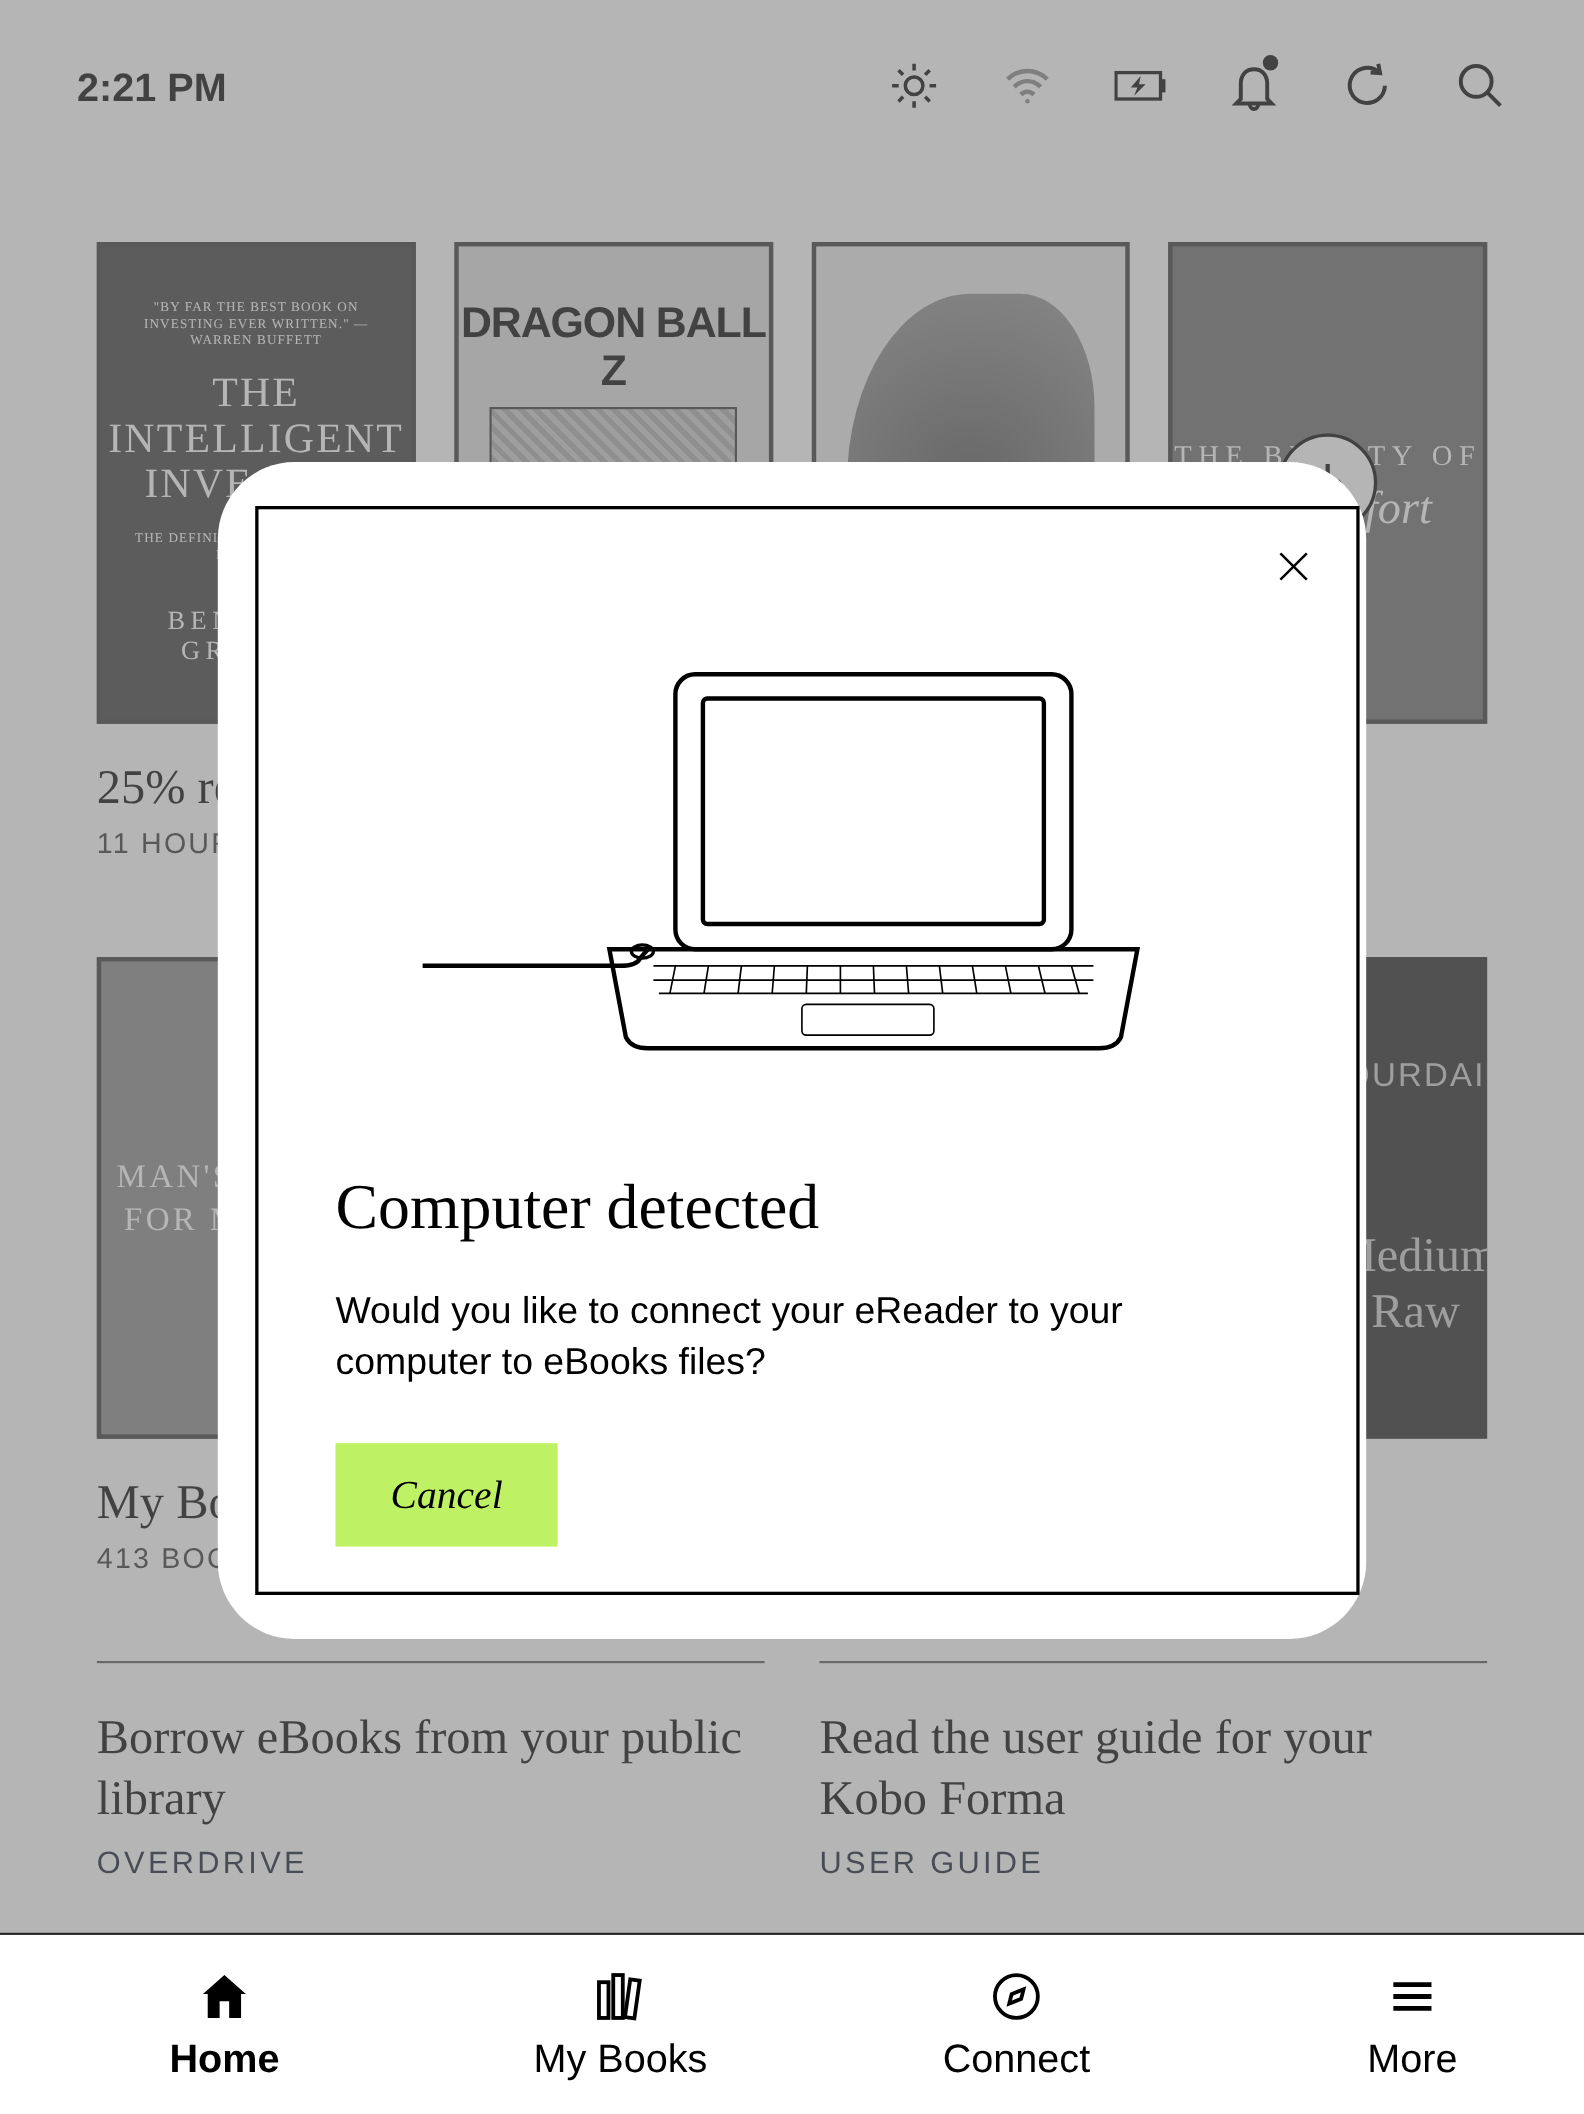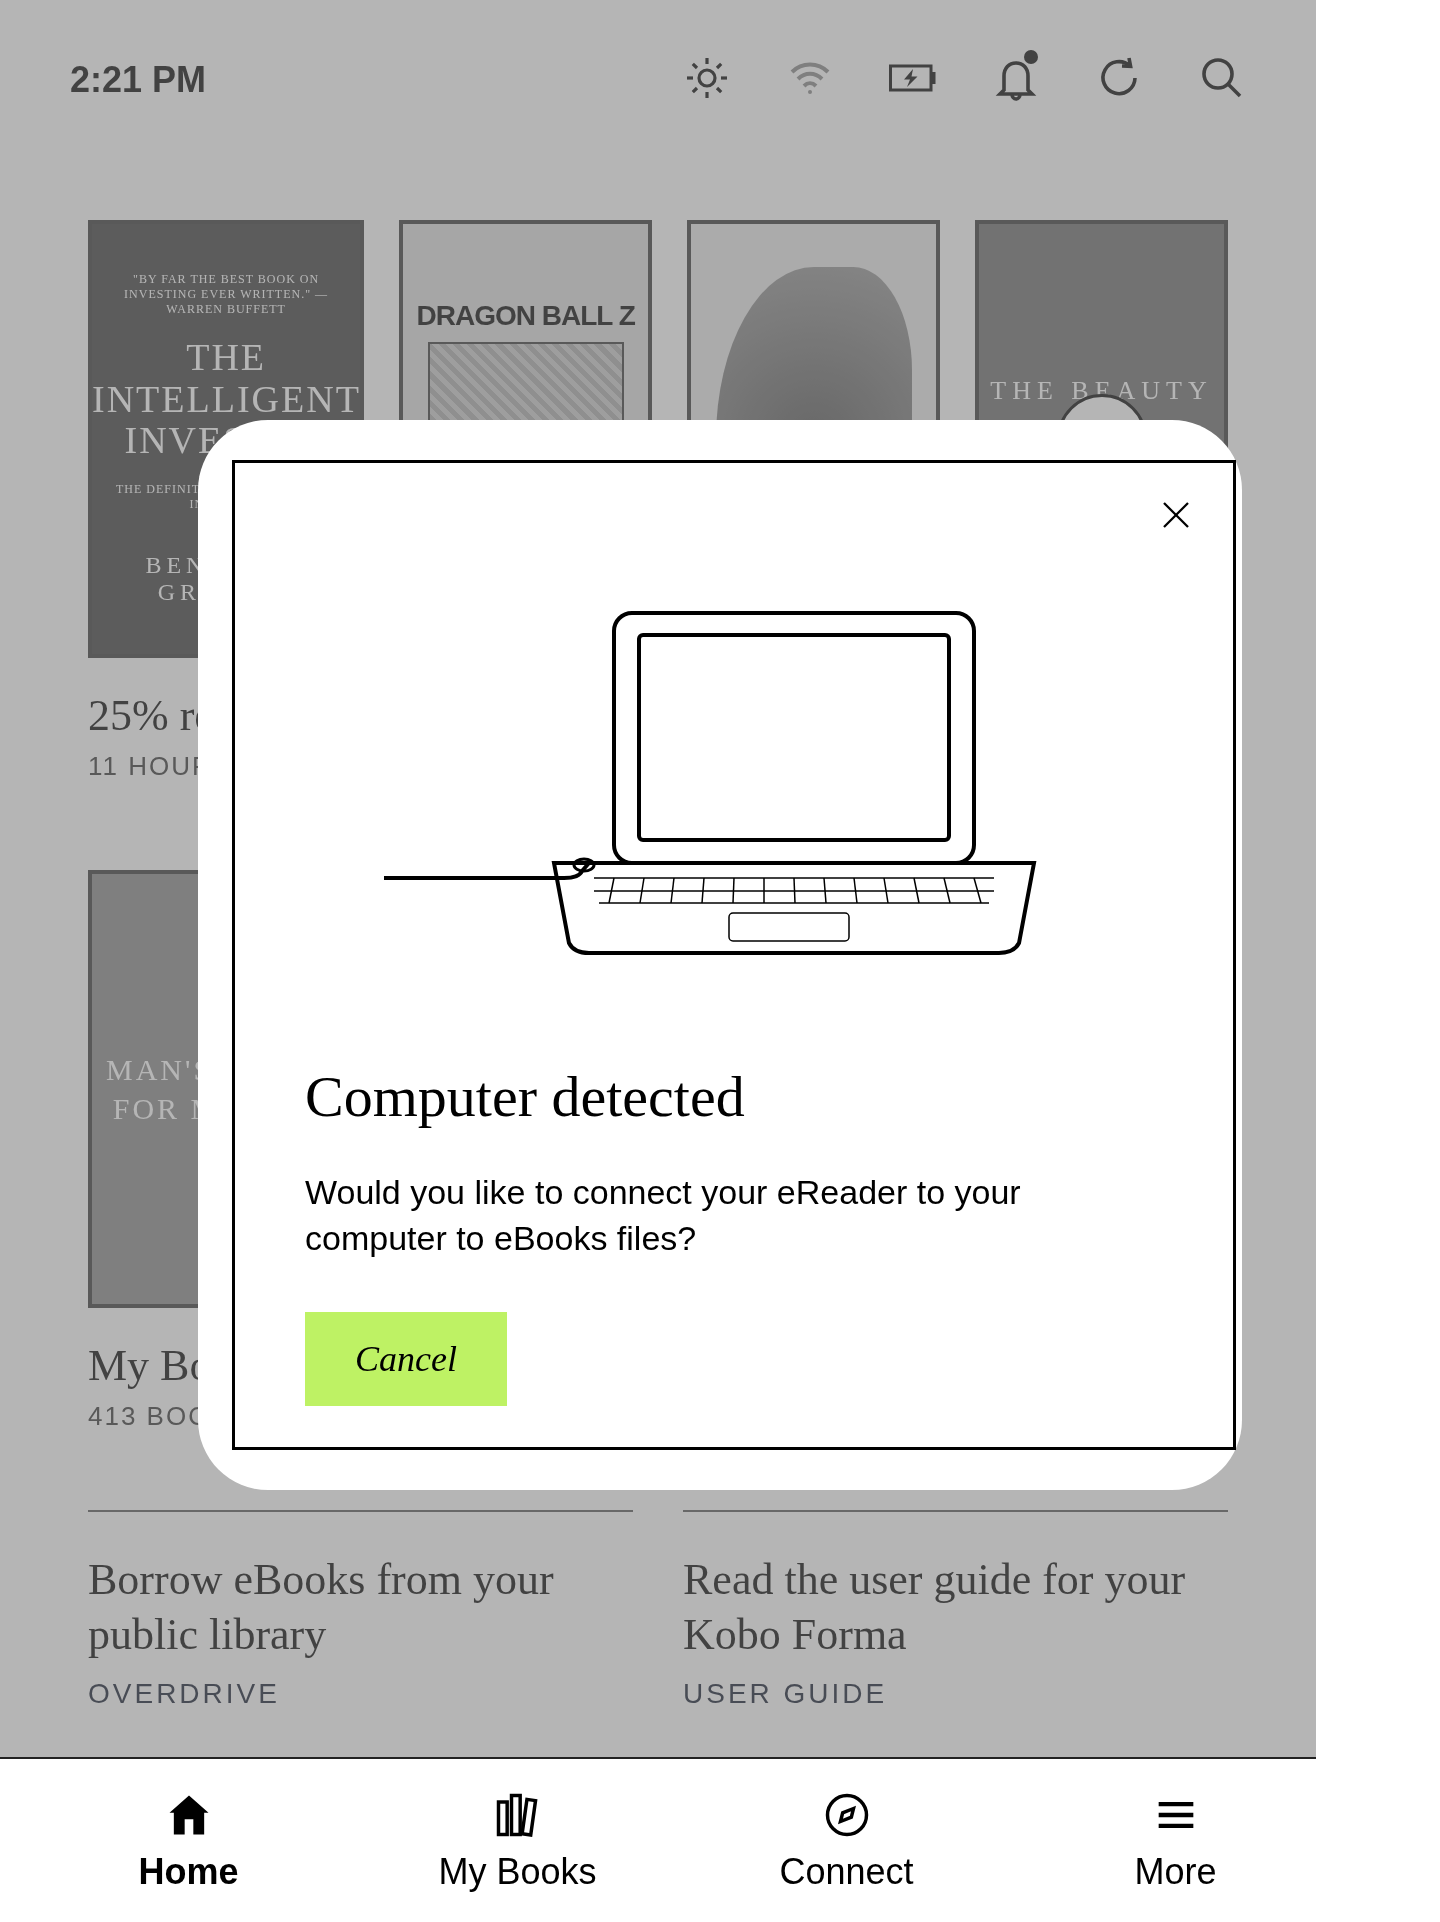--- a/index.html
+++ b/index.html
@@ -1,33 +1,33 @@
 <!DOCTYPE html>
 <html><head>
 <meta charset="utf-8">
 <style>
   * { margin: 0; padding: 0; box-sizing: border-box; }
   html, body { width: 1440px; height: 1922px; font-family: Georgia, 'Times New Roman', serif; background: #fff; overflow: hidden; }
-  .screen { position: relative; width: 1316px; height: 1922px; }
+  .screen { position: relative; width: 1440px; height: 1922px; }
   .dimmer { position: absolute; inset: 0; background: rgba(120,120,120,0.55); z-index: 5; }
   
   .statusbar { position: absolute; top: 0; left: 0; right: 0; height: 160px; display: flex; align-items: center; padding: 0 70px; justify-content: space-between; }
   .status-time { font-family: -apple-system, Helvetica, Arial, sans-serif; font-size: 36px; font-weight: 600; }
   .status-icons { display: flex; gap: 55px; align-items: center; }
   .status-icons svg { width: 48px; height: 48px; }
   
   .row1 { position: absolute; top: 220px; left: 88px; right: 88px; display: flex; gap: 35px; }
   .book { width: 290px; height: 438px; background: #666; border: 4px solid #333; color: #fff; display: flex; flex-direction: column; align-items: center; justify-content: center; text-align: center; font-family: Georgia, serif; position: relative; }
   .book1 { background: #3a3a3a; }
   .book1 .t1 { font-size: 12px; letter-spacing: 1px; margin-bottom: 20px; padding: 0 10px; }
   .book1 .t2 { font-size: 38px; font-weight: 400; letter-spacing: 2px; line-height: 1.1; }
   .book1 .t3 { font-size: 12px; margin-top: 20px; letter-spacing: 1px; }
   .book1 .t4 { font-size: 24px; letter-spacing: 5px; margin-top: 40px; }
   .book2 { background: #ddd; color: #000; }
-  .book2 .logo { font-family: Impact, sans-serif; font-size: 28px; font-weight: 900; letter-spacing: -1px; }
+  .book2 .logo { font-family: Impact, sans-serif; font-size: 39px; font-weight: 900; letter-spacing: -1px; }
   .book2 .art { width: 80%; height: 55%; background: repeating-linear-gradient(45deg,#aaa,#aaa 5px,#ccc 5px,#ccc 10px); margin-top: 10px; border: 2px solid #333; }
   .book3 { background: #e8e8e8; }
   .book3 .art { width: 80%; height: 80%; background: radial-gradient(circle,#555,#999); border-radius: 50% 30% 40% 20%; }
   .book4 { background: #6b6b6b; }
   .book4 .t1 { font-size: 26px; letter-spacing: 6px; line-height: 1.8; }
   .book4 .t2 { font-style: italic; font-size: 42px; }
   .book4 .dl { position: absolute; width: 90px; height: 90px; background: #fff; border-radius: 50%; display: flex; align-items: center; justify-content: center; top: 50%; left: 50%; transform: translate(-50%,-50%); border: 3px solid #000; }
   .row1caption { position: absolute; top: 690px; left: 88px; }
   .row1caption .c1 { font-family: Georgia, serif; font-size: 44px; }
   .row1caption .c2 { font-family: -apple-system, Helvetica, Arial, sans-serif; font-size: 26px; letter-spacing: 2px; color: #333; margin-top: 10px; }

